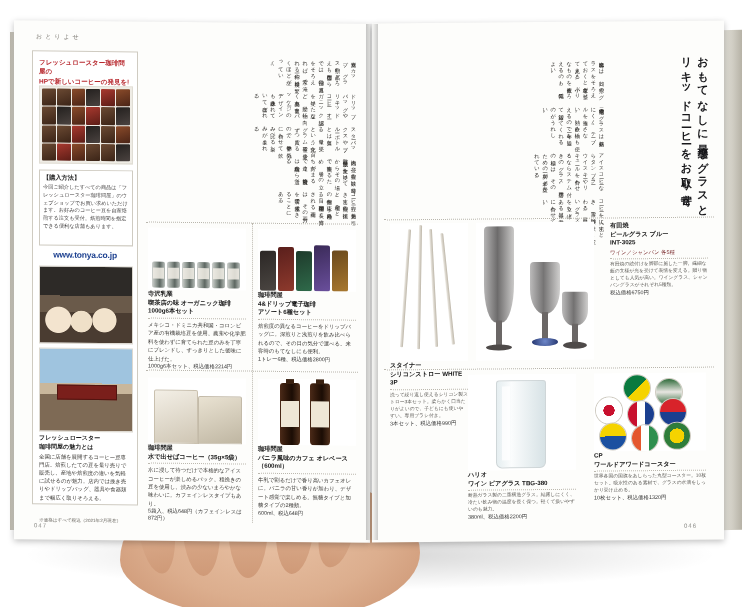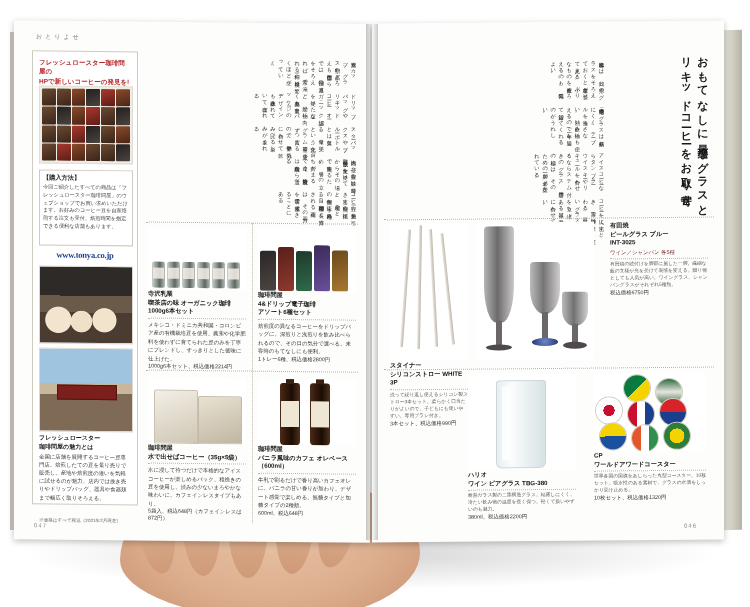--- a/index.html
+++ b/index.html
@@ -191,21 +191,21 @@
               <div class="pkg"></div>
               <div class="pkg"></div>
           </div>
         </div>
 
         <div class="buy-box" style="top:118px;height:74px;">
           <div class="buy-h">【購入方法】</div>
           <div class="buy-b">今回ご紹介したすべての商品は「フレッシュロースター珈琲問屋」のウェブショップでお買い求めいただけます。お好みのコーヒー豆を自家焙煎する注文も受付。焙煎時間を指定できる便利な店舗もあります。</div>
         </div>
 
-        <div class="url" style="top:198px;font-family:Liberation Serif, serif;">www.tonya.co.jp</div>
+        <div class="url" style="top:198px;">www.tonya.co.jp</div>
 
         <div class="photo cafe" style="top:214px;height:76px;"></div>
         <div class="photo shop" style="top:296px;height:82px;">
           <div class="shop-sign"></div>
         </div>
 
         <div class="cap" style="top:382px;">
           <b style="white-space:pre-line;">フレッシュロースター
 珈琲問屋の魅力とは</b>
           <span>全国に店舗を展開するコーヒー豆専門店。焙煎したての豆を量り売りで販売し、産地や焙煎度の違いを気軽に試せるのが魅力。店内では挽き売りやドリップバッグ、器具や食器類まで幅広く取りそろえる。</span>

